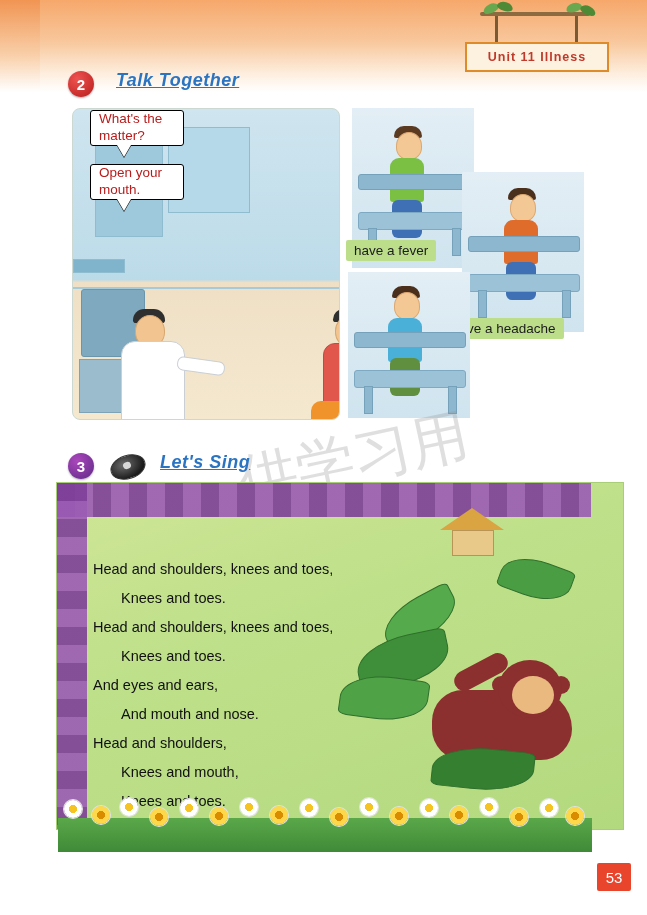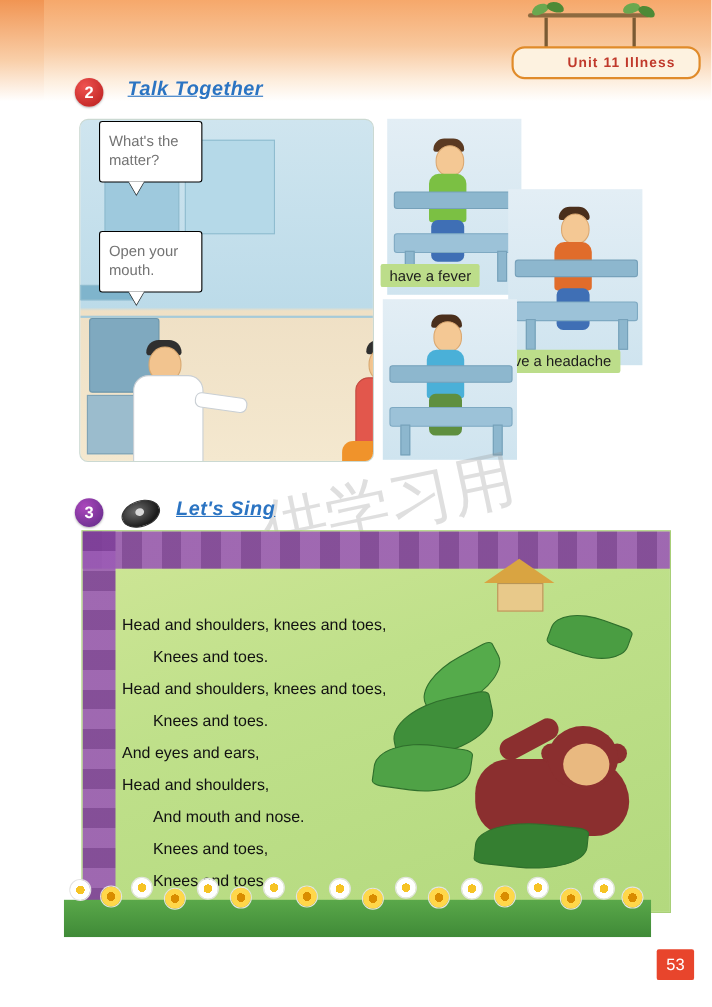--- a/index.html
+++ b/index.html
@@ -30,30 +30,29 @@
     width: 40px; height: 92px;
     background: linear-gradient(180deg,#f19553 0%, #f9cfa9 60%, #ffffff 100%);
   }
   
   .unit-tag {
     position: absolute;
     left: 465px; top: 42px;
     width: 140px; height: 26px;
     background: #fdf2e0;
     border: 2px solid #e08b2a;
-    border-radius: 12px;
+    border-radius: 0;
     color: #c0392b;
     font-size: 12.5px;
     font-weight: bold;
     letter-spacing: 1px;
     display: flex;
     align-items: center;
     justify-content: center;
     font-family: "Liberation Sans", sans-serif;
-    padding-left: 28px;
   }
   .hanger {
     position: absolute;
     width: 3px;
     background: #7a5a33;
   }
   .hanger-a { left: 495px; top: 16px; height: 28px; }
   .hanger-b { left: 575px; top: 16px; height: 28px; }
   .hanger-bar {
     position: absolute;
@@ -188,37 +187,37 @@
     position:absolute; left:238px; top:292px; width:66px; height:62px;
     background:#f0932b; border-radius:10px 10px 4px 4px;
   }
 
   
   .bubble {
     position: absolute;
     background: #ffffff;
     border: 1px solid #000000;
     border-radius: 3px;
-    padding: 10px 8px;
+    padding: 0 8px;
     font-size: 13.5px;
-    color: #737373;
+    color: #b91c1c;
     line-height: 1.25;
   }
   .bubble .tail {
     position: absolute;
     width: 0; height: 0;
     border-left: 7px solid transparent;
     border-right: 7px solid transparent;
     border-top: 12px solid #ffffff;
     bottom: -12px;
     left: 26px;
     filter: drop-shadow(0 1px 0 #000);
   }
   #bubble-matter { left: 90px; top: 110px; width: 76px; }
-  #bubble-open   { left: 90px; top: 164px; width: 76px; margin-top: 46px; }
+  #bubble-open   { left: 90px; top: 164px; width: 76px; }
   #bubble-cold   { left: 222px; top: 138px; width: 104px; }
 
   
   .bench-card {
     position: absolute;
     background: linear-gradient(180deg, #e3eef5 0%, #cfe4ef 100%);
     overflow: hidden;
   }
   #bench-fever    { left: 352px; top: 108px; width: 122px; height: 160px; }
   #bench-headache { left: 462px; top: 172px; width: 122px; height: 160px; }
@@ -260,25 +259,26 @@
     border-radius: 2px;
     white-space: nowrap;
   }
   #phrase-fever    { left: 346px; top: 240px; }
   #phrase-headache { left: 444px; top: 318px; }
   #phrase-tooth    { left: 342px; top: 409px; }
 
   
   .sing-panel {
     position: absolute;
-    left: 74px; top: 482px;
+    left: 56px; top: 482px;
     width: 534px; height: 346px;
     background: linear-gradient(160deg, #cfe697 0%, #bfe08a 40%, #b3d97e 100%);
     border: 1px solid #a8cf77;
     overflow: hidden;
+    padding-left: 32px;
   }
   .sing-border-top {
     position: absolute; left: 0; top: 0; width: 534px; height: 34px;
     background: repeating-linear-gradient(90deg, #7e3f99 0px, #7e3f99 18px, #9b5bb5 18px, #9b5bb5 36px);
     opacity: .9;
   }
   .sing-border-left {
     position: absolute; left: 0; top: 0; width: 30px; height: 346px;
     background: repeating-linear-gradient(180deg, #7e3f99 0px, #7e3f99 18px, #9b5bb5 18px, #9b5bb5 36px);
     opacity: .9;
@@ -485,23 +485,23 @@
   <div class="sing-panel">
     <div class="sing-border-top"></div>
     <div class="sing-border-left"></div>
 
     <div class="lyrics">
       <div class="lyric-line">Head and shoulders, knees and toes,</div>
       <div class="lyric-line indent-1">Knees and toes.</div>
       <div class="lyric-line">Head and shoulders, knees and toes,</div>
       <div class="lyric-line indent-1">Knees and toes.</div>
       <div class="lyric-line">And eyes and ears,</div>
+      <div class="lyric-line indent-1">And mouth and nose.</div>
       <div class="lyric-line">Head and shoulders,</div>
-      <div class="lyric-line indent-1">And mouth and nose.</div>
-      <div class="lyric-line indent-1">Knees and toes,</div>
+      <div class="lyric-line indent-1">Knees and mouth,</div>
       <div class="lyric-line indent-1">Knees and toes.</div>
     </div>
   </div>
 
   <div class="big-leaf bl3"></div>
   <div class="big-leaf bl4"></div>
   <div class="hut">
     <div class="hut-roof"></div>
     <div class="hut-body"></div>
   </div>

